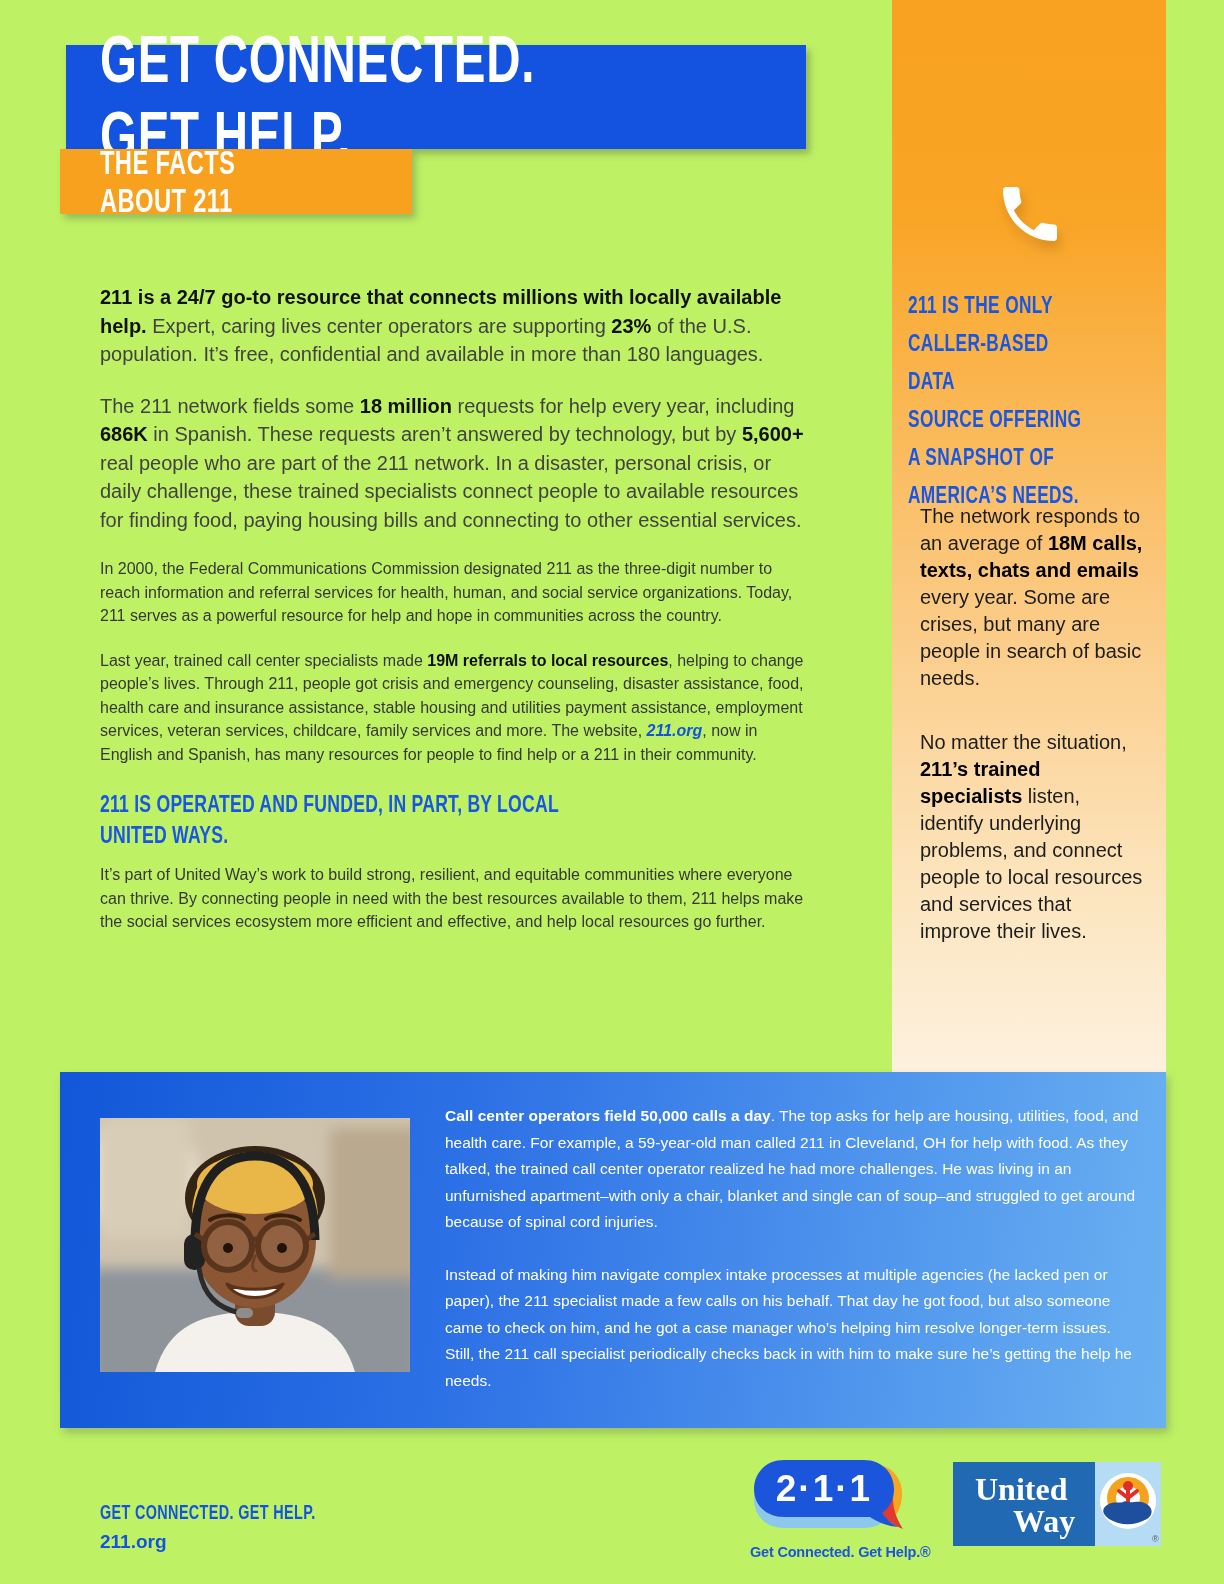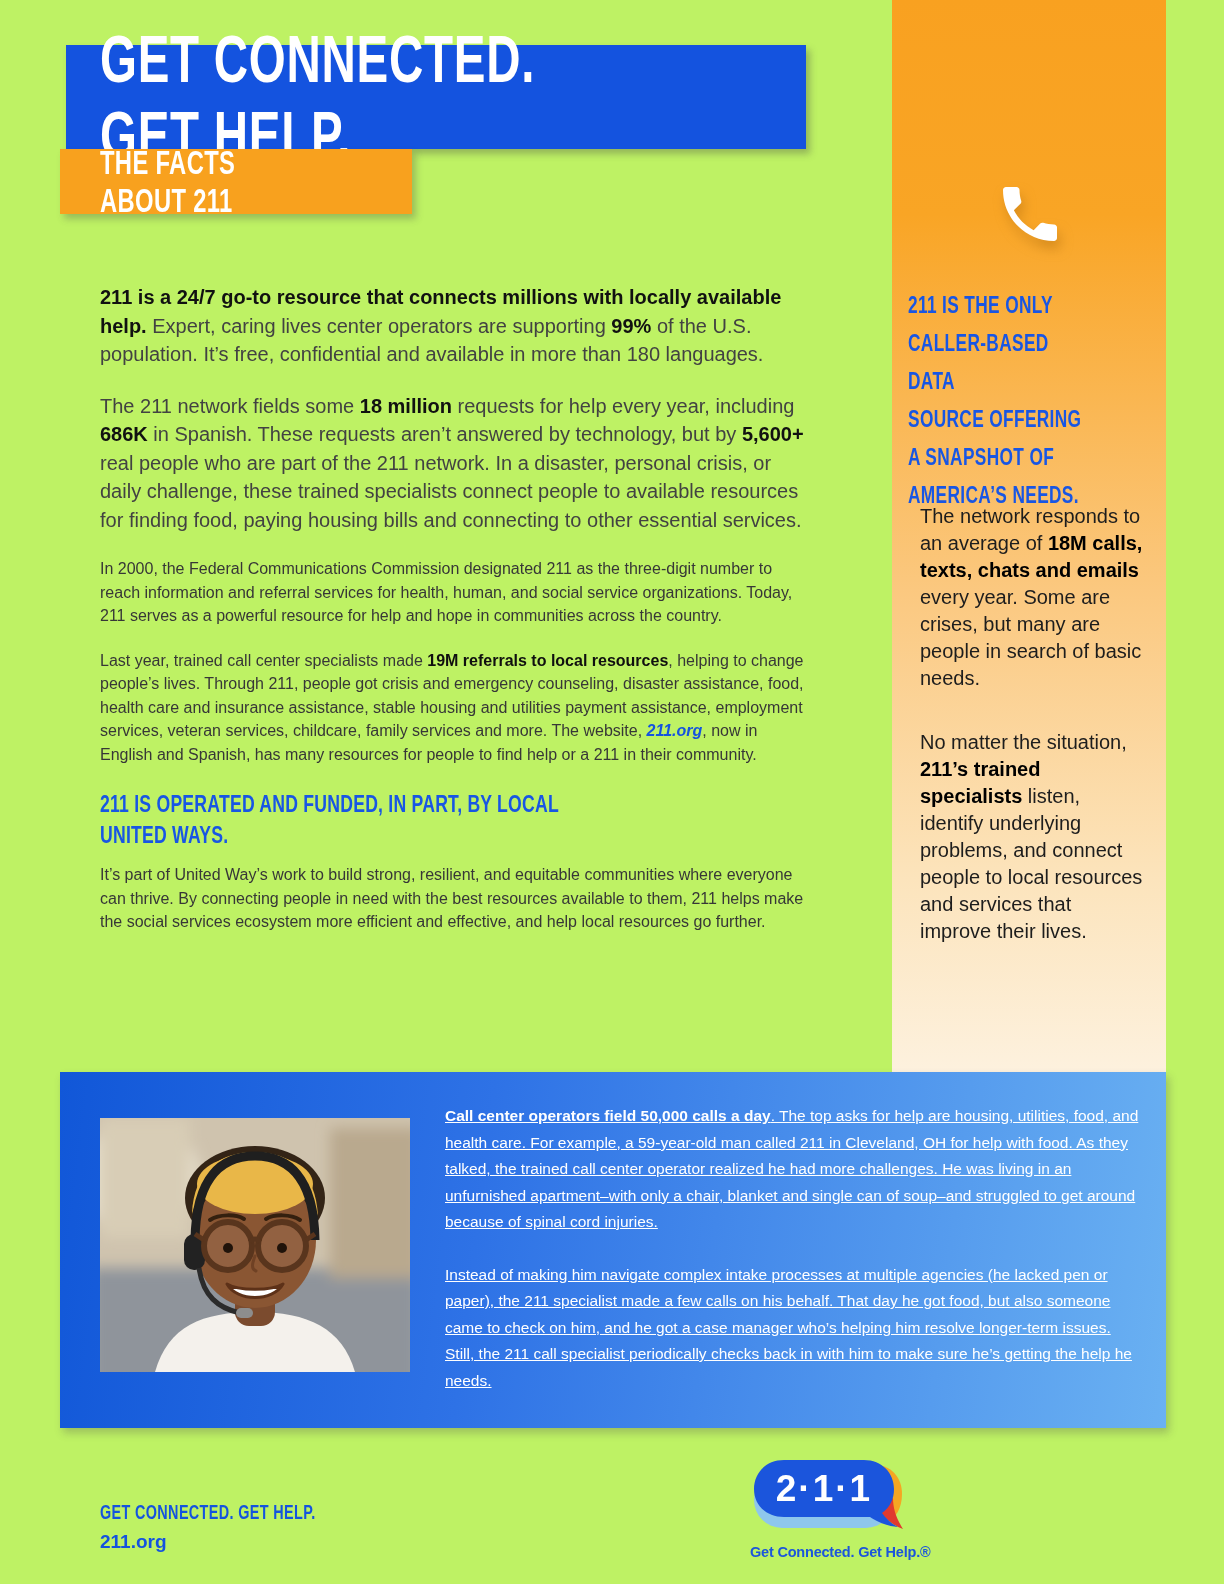--- a/index.html
+++ b/index.html
@@ -49,21 +49,21 @@
   .small-p .b{color:#0f0f0f;}
   .b{font-weight:700;}
   .link{color:var(--brand-blue);font-weight:700;font-style:italic;cursor:pointer;}
 
   
   .story{position:absolute;left:60px;top:1072px;width:1106px;height:356px;
     background:linear-gradient(97deg,var(--story-blue-l) 0%,#2E72E6 38%,var(--story-blue-r) 100%);
     box-shadow:3px 5px 8px rgba(80,80,80,.30);}
   .photo{position:absolute;left:40px;top:46px;width:310px;height:254px;overflow:hidden;background:#c9bda9;}
   .story-text{position:absolute;left:385px;top:31px;width:694px;color:#ffffff;font-size:15.5px;line-height:26.5px;}
-  .story-text p{margin-bottom:26px;text-decoration:underline;}
+  .story-text p{margin-bottom:26px;}
   .story-text .b{font-weight:700;}
 
   
   .f-tag{position:absolute;left:100px;top:1501px;color:var(--brand-blue);}
   .f-tag .cond{font-size:20px;}
   .f-url{position:absolute;left:100px;top:1531px;font-size:19px;font-weight:700;color:var(--brand-blue);cursor:pointer;}
   .logo-211{position:absolute;left:750px;top:1456px;width:162px;text-align:center;}
   .logo-211 .tagline{font-size:14.5px;font-weight:700;color:#1B55DC;margin-top:2px;letter-spacing:-.2px;white-space:nowrap;}
   .logo-uw{position:absolute;left:953px;top:1462px;width:208px;height:84px;}
 </style>
@@ -88,21 +88,21 @@
     <h2 class="sb-head"><span class="cond">211 IS THE ONLY
 CALLER-BASED DATA
 SOURCE OFFERING
 A SNAPSHOT OF
 AMERICA’S NEEDS.</span></h2>
     <p class="sb-p sb-p1"><span>The network responds to an average of </span><span class="b">18M calls, texts, chats and emails</span><span> every year. Some are crises, but many are people in search of basic needs.</span></p>
     <p class="sb-p sb-p2"><span>No matter the situation, </span><span class="b">211’s trained specialists</span><span> listen, identify underlying problems, and connect people to local resources and services that improve their lives.</span></p>
   </aside>
 
   <main class="main-col">
-    <p class="lead"><span class="b">211 is a 24/7 go-to resource that connects millions with locally available help.</span><span> Expert, caring lives center operators are supporting </span><span class="b">99%</span><span> of the U.S. population. It’s free, confidential and available in more than 180 languages.</span></p>
+    <p class="lead"><span class="b">211 is a 24/7 go-to resource that connects millions with locally available help.</span><span> Expert, caring lives center operators are supporting </span><span class="b">23%</span><span> of the U.S. population. It’s free, confidential and available in more than 180 languages.</span></p>
     <p class="lead"><span>The 211 network fields some </span><span class="b">18 million</span><span> requests for help every year, including </span><span class="b">686K</span><span> in Spanish. These requests aren’t answered by technology, but by </span><span class="b">5,600+</span><span> real people who are part of the 211 network. In a disaster, personal crisis, or daily challenge, these trained specialists connect people to available resources for finding food, paying housing bills and connecting to other essential services.</span></p>
 
     <p class="small-p"><span>In 2000, the Federal Communications Commission designated 211 as the three-digit number to reach information and referral services for health, human, and social service organizations. Today, 211 serves as a powerful resource for help and hope in communities across the country.</span></p>
     <p class="small-p"><span>Last year, trained call center specialists made </span><span class="b">19M referrals to local resources</span><span>, helping to change people’s lives. Through 211, people got crisis and emergency counseling, disaster assistance, food, health care and insurance assistance, stable housing and utilities payment assistance, employment services, veteran services, childcare, family services and more. The website, </span><span class="link">211.org</span><span>, now in English and Spanish, has many resources for people to find help or a 211 in their community.</span></p>
 
     <h2 class="sec-head"><span class="cond">211 IS OPERATED AND FUNDED, IN PART, BY LOCAL UNITED WAYS.</span></h2>
     <p class="small-p"><span>It’s part of United Way’s work to build strong, resilient, and equitable communities where everyone can thrive. By connecting people in need with the best resources available to them, 211 helps make the social services ecosystem more efficient and effective, and help local resources go further.</span></p>
   </main>
 
   <section class="story">
@@ -174,14 +174,31 @@
       <path d="M120 8 C142 8 152 22 152 38 C152 52 146 62 136 67 L124 50 Z" fill="#F5A623"></path>
 
       <path d="M126 52 C134 62 144 70 153 73 C146 62 143 52 143 42 Z" fill="#E03A2F"></path>
 
       <path d="M34 4 H114 C132 4 144 17 144 33 C144 43 140 51 132 57 C136 63 142 68 148 71 C136 70 126 65 120 61 H34 C16 61 4 49 4 33 C4 17 16 4 34 4 Z" fill="#1B55DC"></path>
       <text x="74" y="45" text-anchor="middle" font-family="Liberation Sans, sans-serif" font-size="37" font-weight="700" letter-spacing="2" fill="#ffffff">2·1·1</text>
     </svg>
     <div class="tagline">Get Connected. Get Help.®</div>
   </div>
 
+  <div class="logo-uw">
+    <svg viewBox="0 0 208 84" width="208" height="84" aria-hidden="true">
+      <rect width="142" height="84" fill="#2169B3"></rect>
+      <rect x="142" width="66" height="84" fill="#B5DBF5"></rect>
+      <text x="22" y="38" font-family="Liberation Serif, serif" font-size="32" font-weight="700" fill="#ffffff">United</text>
+      <text x="60" y="70" font-family="Liberation Serif, serif" font-size="32" font-weight="700" fill="#ffffff">Way</text>
+      <g>
+        <circle cx="175" cy="39" r="28" fill="#ffffff"></circle>
+        <circle cx="175" cy="36" r="21" fill="#F5A21F"></circle>
+        <circle cx="175" cy="36" r="12" fill="#ffffff"></circle>
+        <circle cx="175" cy="24" r="5" fill="#DE2F28"></circle>
+        <path d="M175 29 L175 42 M166 29 L175 36 L184 29" fill="none" stroke="#DE2F28" stroke-width="4" stroke-linecap="round" stroke-linejoin="round"></path>
+        <path d="M151 46 C159 37 166 43 172 39 C178 43 187 36 195 43 C200 47 200 53 194 57 C181 64 168 64 156 57 C151 53 149 50 151 46 Z" fill="#1E4F9E"></path>
+      </g>
+      <text x="199" y="80" font-family="Liberation Sans, sans-serif" font-size="9" fill="#5a5a5a">®</text>
+    </svg>
+  </div>
 
 </div>
 
 </body></html>

